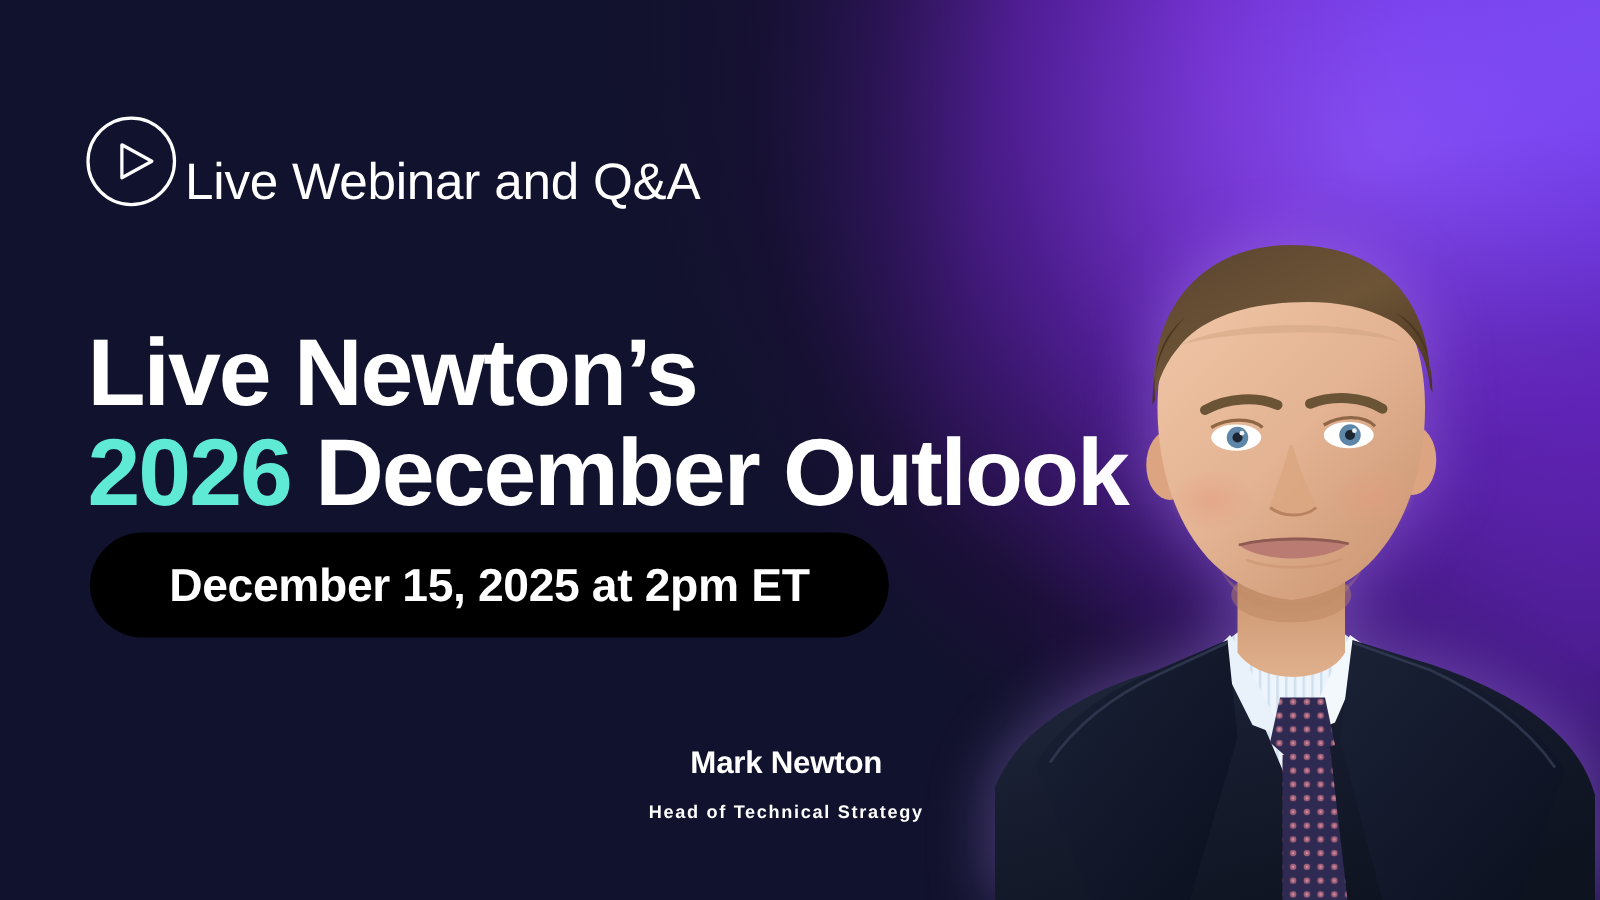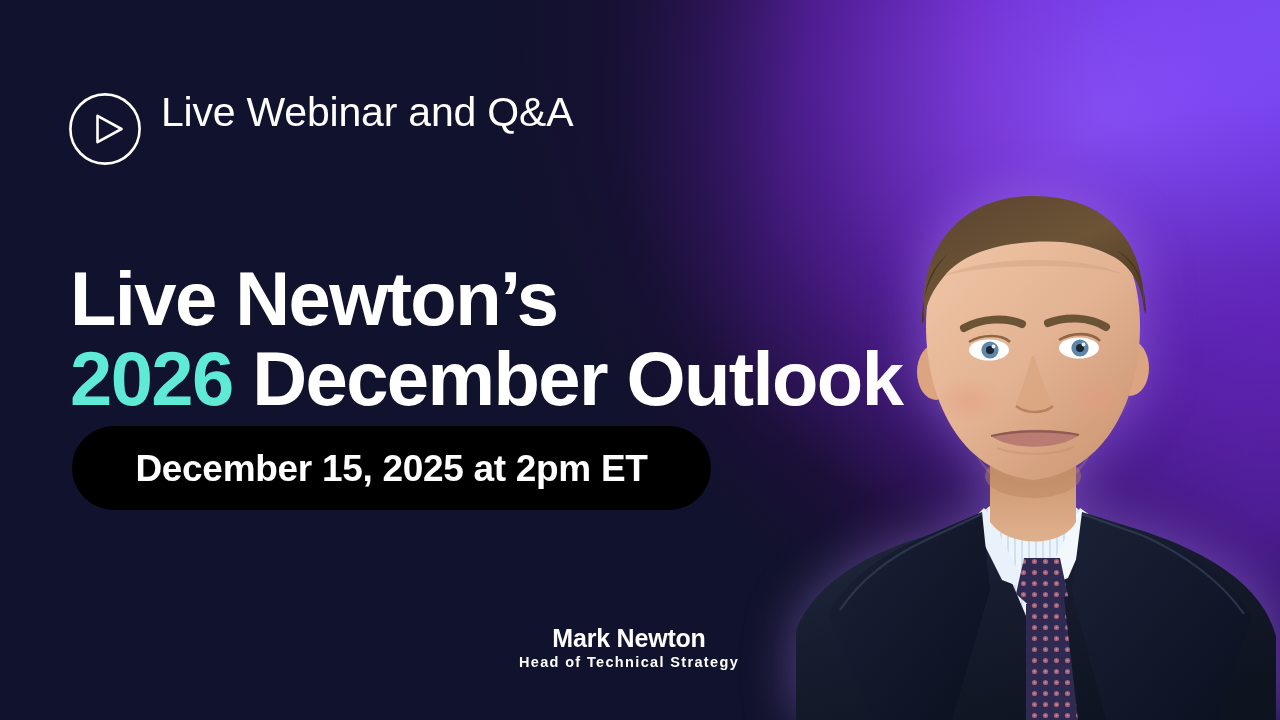--- a/index.html
+++ b/index.html
@@ -27,21 +27,21 @@
     background:radial-gradient(ellipse 560px 520px at 99% 72%,
         rgba(96,40,190,0.50) 0%, rgba(60,24,130,0.26) 48%, rgba(17,18,45,0) 80%);
   }
   .bg-vignette{
     position:absolute;inset:0;
     background:linear-gradient(100deg, rgba(17,18,45,0.98) 0%, rgba(17,18,45,0.92) 30%,
         rgba(17,18,45,0.55) 46%, rgba(17,18,45,0.10) 58%, rgba(17,18,45,0) 70%);
   }
 
   
-  .eyebrow{position:absolute;left:68px;top:92px;display:flex;align-items:flex-start;gap:19px;}
+  .eyebrow{position:absolute;left:68px;top:92px;display:flex;align-items:flex-end;gap:6px;}
   .play-icon{width:74px;height:74px;display:block;flex:0 0 auto;}
   .eyebrow-text{
     color:#ffffff;font-size:41px;font-weight:400;letter-spacing:-0.2px;
     white-space:nowrap;line-height:1;
   }
 
   
   .headline{
     position:absolute;left:70px;top:208px;width:940px;
     color:#ffffff;font-size:76px;font-weight:700;line-height:1.06;
@@ -56,29 +56,29 @@
     background:#000000;border-radius:42px;
     display:flex;align-items:center;justify-content:center;
   }
   .date-pill-text{
     color:#ffffff;font-size:37px;font-weight:700;letter-spacing:-0.3px;
     line-height:1;white-space:nowrap;
   }
 
   
   .speaker-caption{
-    position:absolute;left:443px;top:624px;width:372px;text-align:center;
+    position:absolute;left:443px;top:596px;width:372px;text-align:center;
   }
   .speaker-name{
     color:#ffffff;font-size:25px;font-weight:700;line-height:1.12;
     letter-spacing:-0.2px;white-space:nowrap;
   }
   .speaker-role{
     color:#ffffff;font-size:14.5px;font-weight:700;line-height:1.2;
-    letter-spacing:1.35px;white-space:nowrap;margin-top:2px;
+    letter-spacing:1.35px;white-space:nowrap;margin-top:18px;
   }
 
   
   .portrait{
     position:absolute;right:-8px;bottom:0;width:512px;height:560px;
     filter:drop-shadow(0 0 26px rgba(182,140,255,0.42));
   }
   .portrait svg{display:block;width:100%;height:100%;}
 </style>
 </head>

